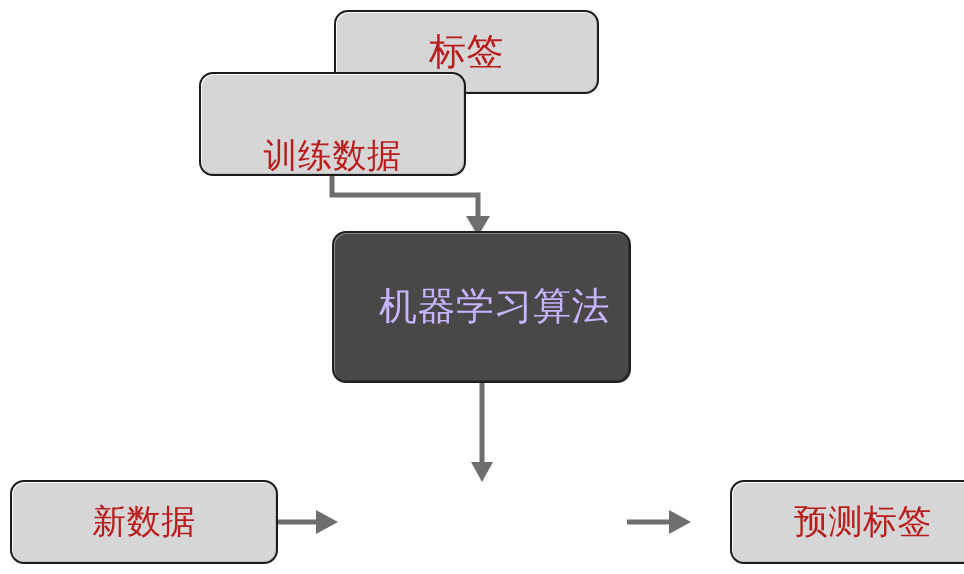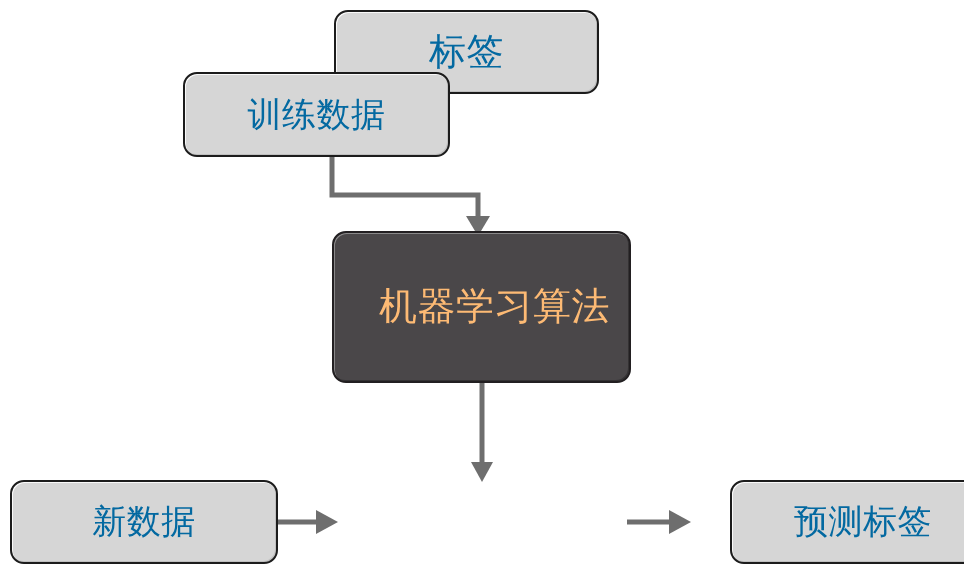--- a/index.html
+++ b/index.html
@@ -24,40 +24,40 @@
     display: flex;
     align-items: center;
     justify-content: center;
     text-align: center;
     line-height: 1.1;
     letter-spacing: 0.5px;
   }
   .node-light {
     background: #d6d6d6;
     border: 2.5px solid #1c1c1c;
-    color: #0369a1;
+    color: #b91c1c;
     box-shadow: 1px 1px 0 rgba(255,255,255,0.85) inset,
                 -1px -1px 0 rgba(150,150,150,0.35) inset;
   }
   .node-dark {
     background: #4a4749;
     border: 2.5px solid #221f21;
-    color: #fdba74;
+    color: #c4b5fd;
     box-shadow: 1px 1px 0 rgba(190,190,190,0.55) inset,
                 -1px -1px 0 rgba(20,20,20,0.4) inset;
     padding-left: 26px;
   }
   .node-label {
     display: block;
     white-space: nowrap;
   }
 
   
   #node-labels      { left: 334px; top: 10px;  width: 265px; height: 84px;  font-size: 37px; z-index: 1; }
-  #node-training    { left: 183px; top: 72px;  width: 267px; height: 85px;  font-size: 34px; z-index: 2; }
+  #node-training    { left: 199px; top: 72px;  width: 267px; height: 104px;  font-size: 34px; z-index: 2; align-items: flex-end; }
   #node-algorithm   { left: 332px; top: 231px; width: 299px; height: 152px; font-size: 38px; z-index: 2; }
   #node-newdata     { left: 10px;  top: 480px; width: 268px; height: 84px;  font-size: 34px; z-index: 2; text-align: center; }
   #node-predmodel   { left: 335px; top: 480px; width: 296px; height: 84px;  font-size: 34px; z-index: 2; }
   #node-predlabels  { left: 690px; top: 480px; width: 266px; height: 84px;  font-size: 34px; z-index: 2; margin-left: 40px; }
 
   
   .conn {
     position: absolute;
     z-index: 0;
     overflow: visible;

